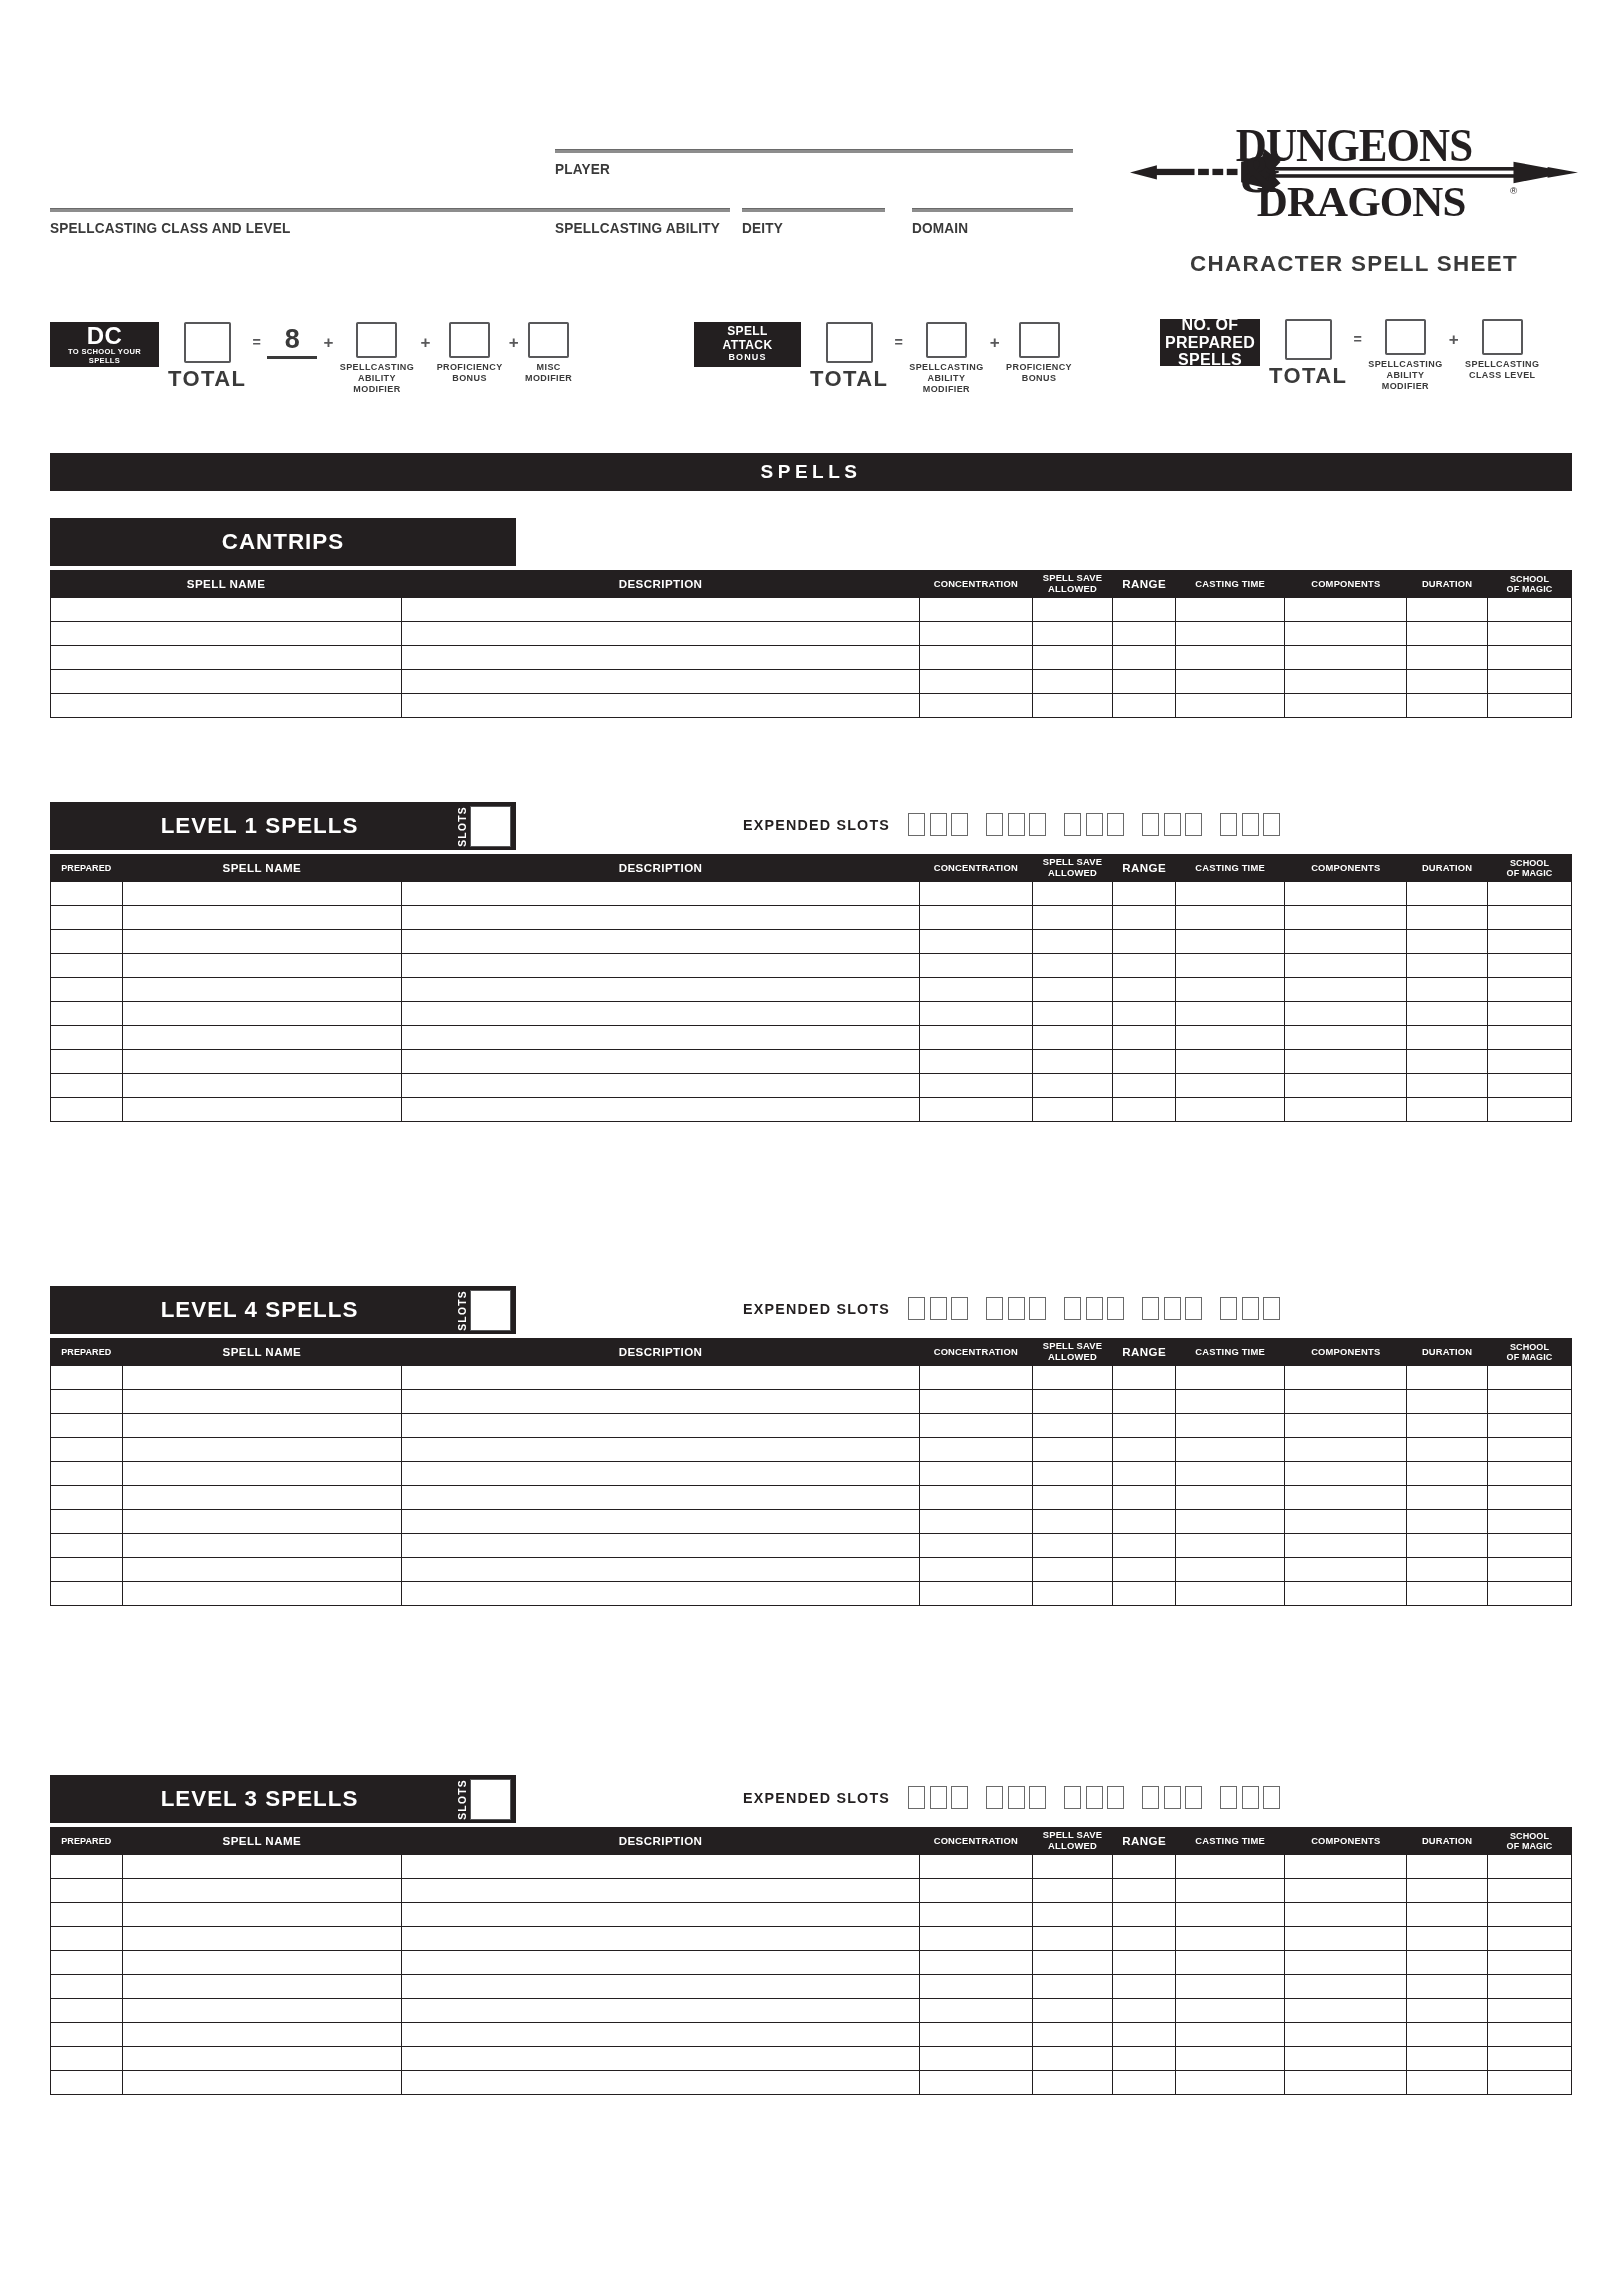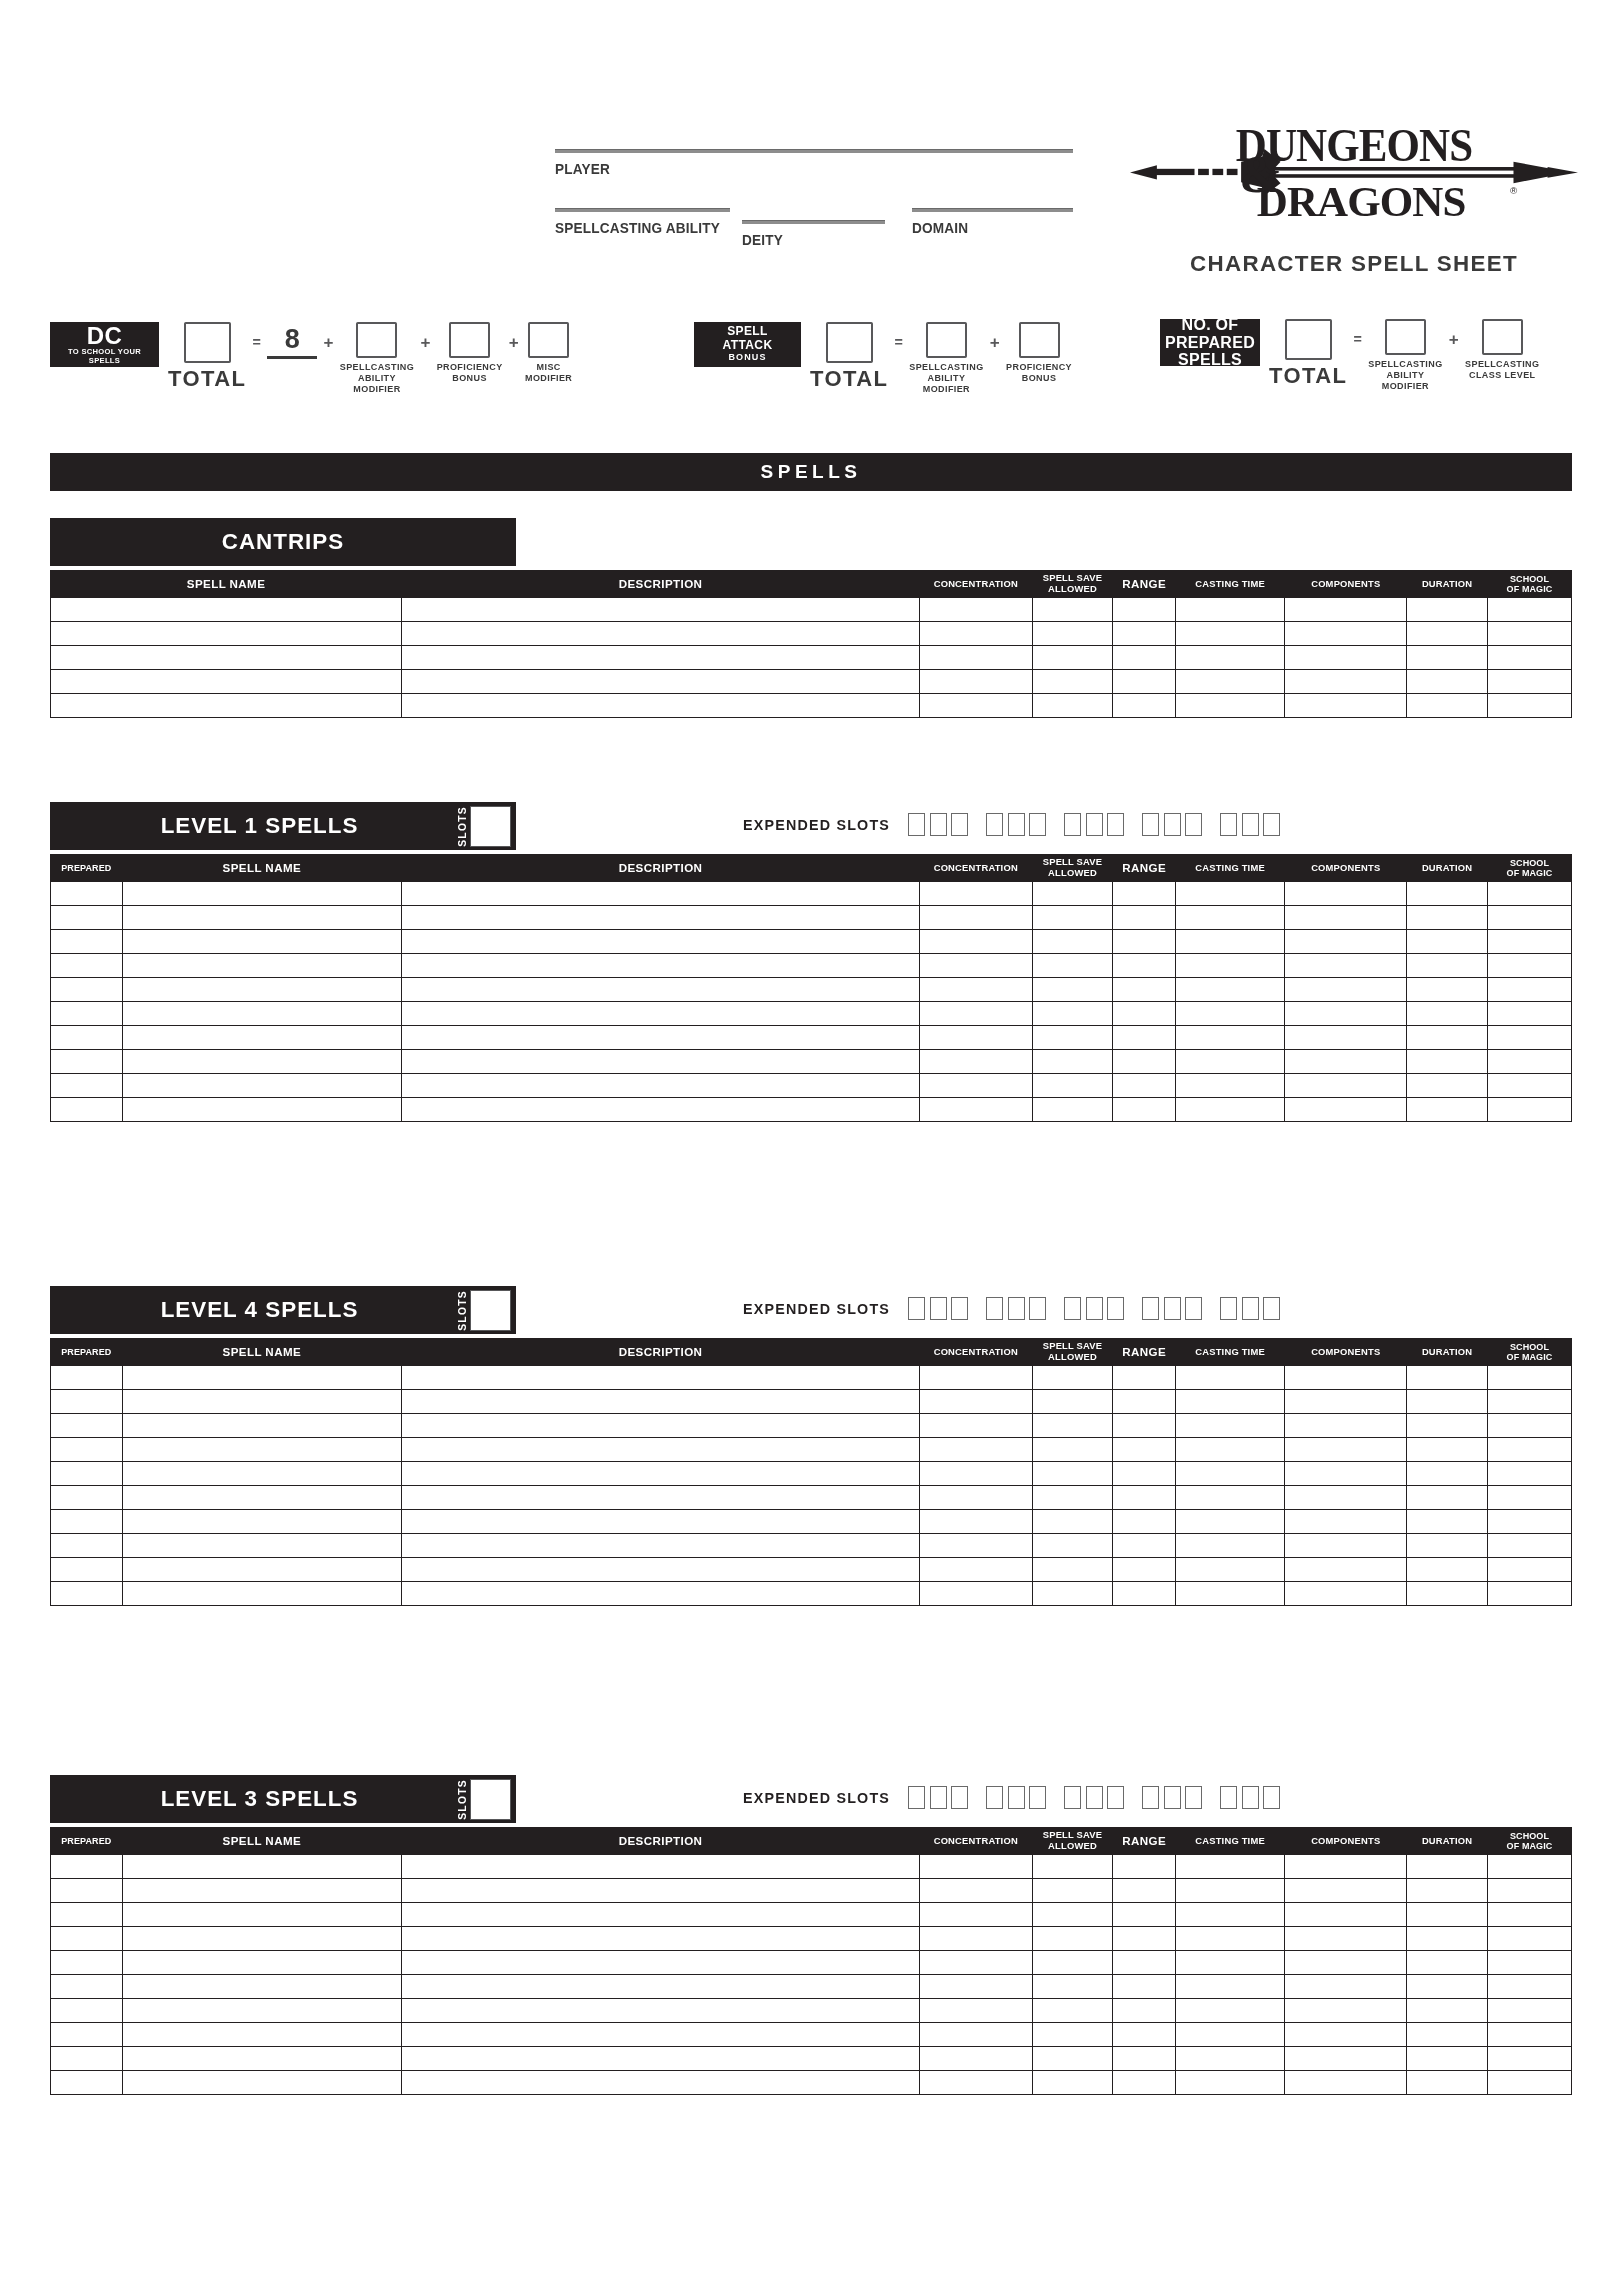--- a/index.html
+++ b/index.html
@@ -229,27 +229,31 @@
 <body>
 
 <div class="page">
 
 
   <div class="id-field" style="left:555px; top:149px; width:518px;">
     <div class="id-rule"></div>
     <div class="id-label">PLAYER</div>
   </div>
 
+  <div class="id-field" style="left:50px; top:208px; width:545px;">
+    <div class="id-rule"></div>
+    <div class="id-label">SPELLCASTING CLASS AND LEVEL</div>
+  </div>
 
   <div class="id-field" style="left:555px; top:208px; width:175px;">
     <div class="id-rule"></div>
     <div class="id-label">SPELLCASTING ABILITY</div>
   </div>
 
-  <div class="id-field" style="left:742px; top:220px; width:143px;">
+  <div class="id-field" style="left:742px; top:208px; width:143px;">
     <div class="id-rule"></div>
     <div class="id-label">DEITY</div>
   </div>
 
   <div class="id-field" style="left:912px; top:208px; width:161px;">
     <div class="id-rule"></div>
     <div class="id-label">DOMAIN</div>
   </div>
 
   <div class="logo-wrap">

